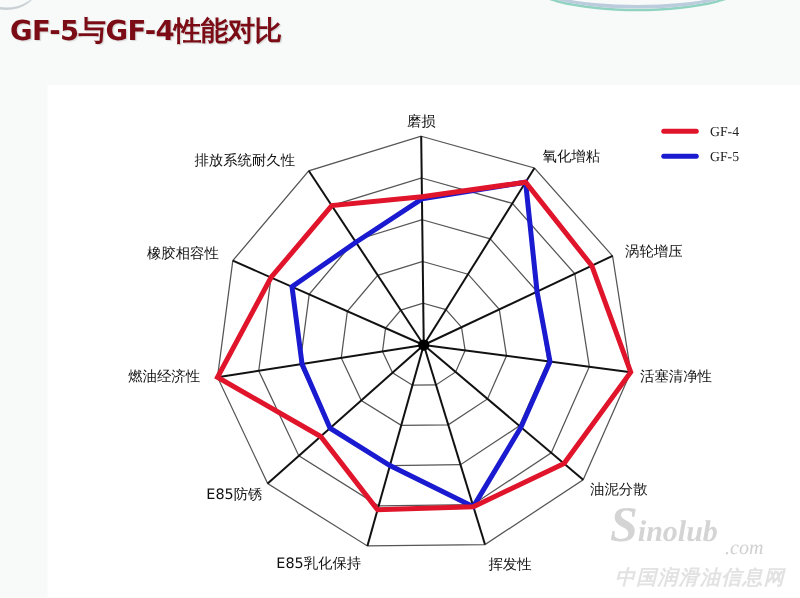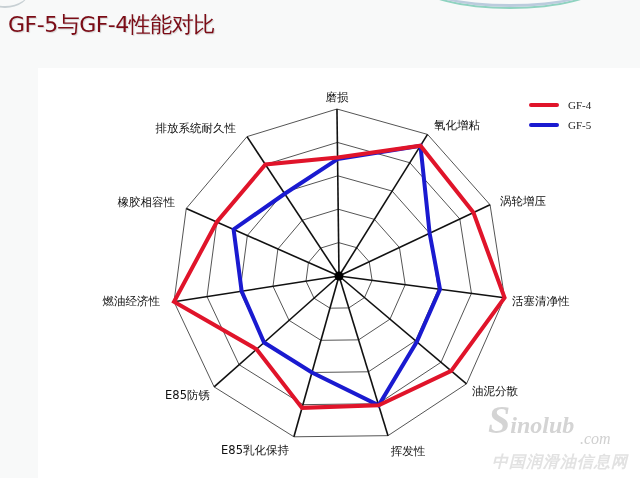--- a/index.html
+++ b/index.html
@@ -2,21 +2,21 @@
 <html><head>
 <meta charset="utf-8">
 <style>
   html,body{margin:0;padding:0;}
   body{width:640px;height:478px;position:relative;overflow:hidden;
     background:#f8f9f9;font-family:"DejaVu Sans","Liberation Sans",sans-serif;}
   .top-arc{position:absolute;left:420px;top:-40px;width:180px;height:44px;border-radius:50%;
     border-bottom:3px solid #bcd;box-shadow:0 2px 0 #8fd3c0;}
   .top-arc-left{position:absolute;left:-20px;top:-30px;width:50px;height:36px;border-radius:50%;
     border-bottom:2px solid #c8d0d4;}
-  .slide-title{position:absolute;left:8px;top:10px;font-size:22px;font-weight:normal;color:#7b0c16;
+  .slide-title{position:absolute;left:8px;top:10px;font-size:22px;font-weight:bold;color:#7b0c16;
     letter-spacing:-0.5px;font-family:"DejaVu Sans",sans-serif;text-shadow:1px 1px 1px rgba(0,0,0,0.15);}
   .chart-panel{position:absolute;left:38px;top:68px;width:602px;height:410px;background:#ffffff;}
   svg{position:absolute;left:0;top:0;}
   .axis-label{font-size:11.5px;fill:#111;font-family:"DejaVu Sans",sans-serif;}
   .legend-text{font-size:11px;fill:#222;font-family:"Liberation Serif",serif;}
   .watermark{position:absolute;left:488px;top:400px;width:150px;height:78px;}
   .wm-logo{position:absolute;left:0;top:0;font-family:"Liberation Serif",serif;font-style:italic;font-weight:bold;
     color:#d4d4d4;font-size:40px;line-height:40px;}
   .wm-logo small{font-size:24px;}
   .wm-com{position:absolute;left:92px;top:30px;font-family:"Liberation Serif",serif;font-style:italic;font-size:16px;color:#d0d0d0;}

